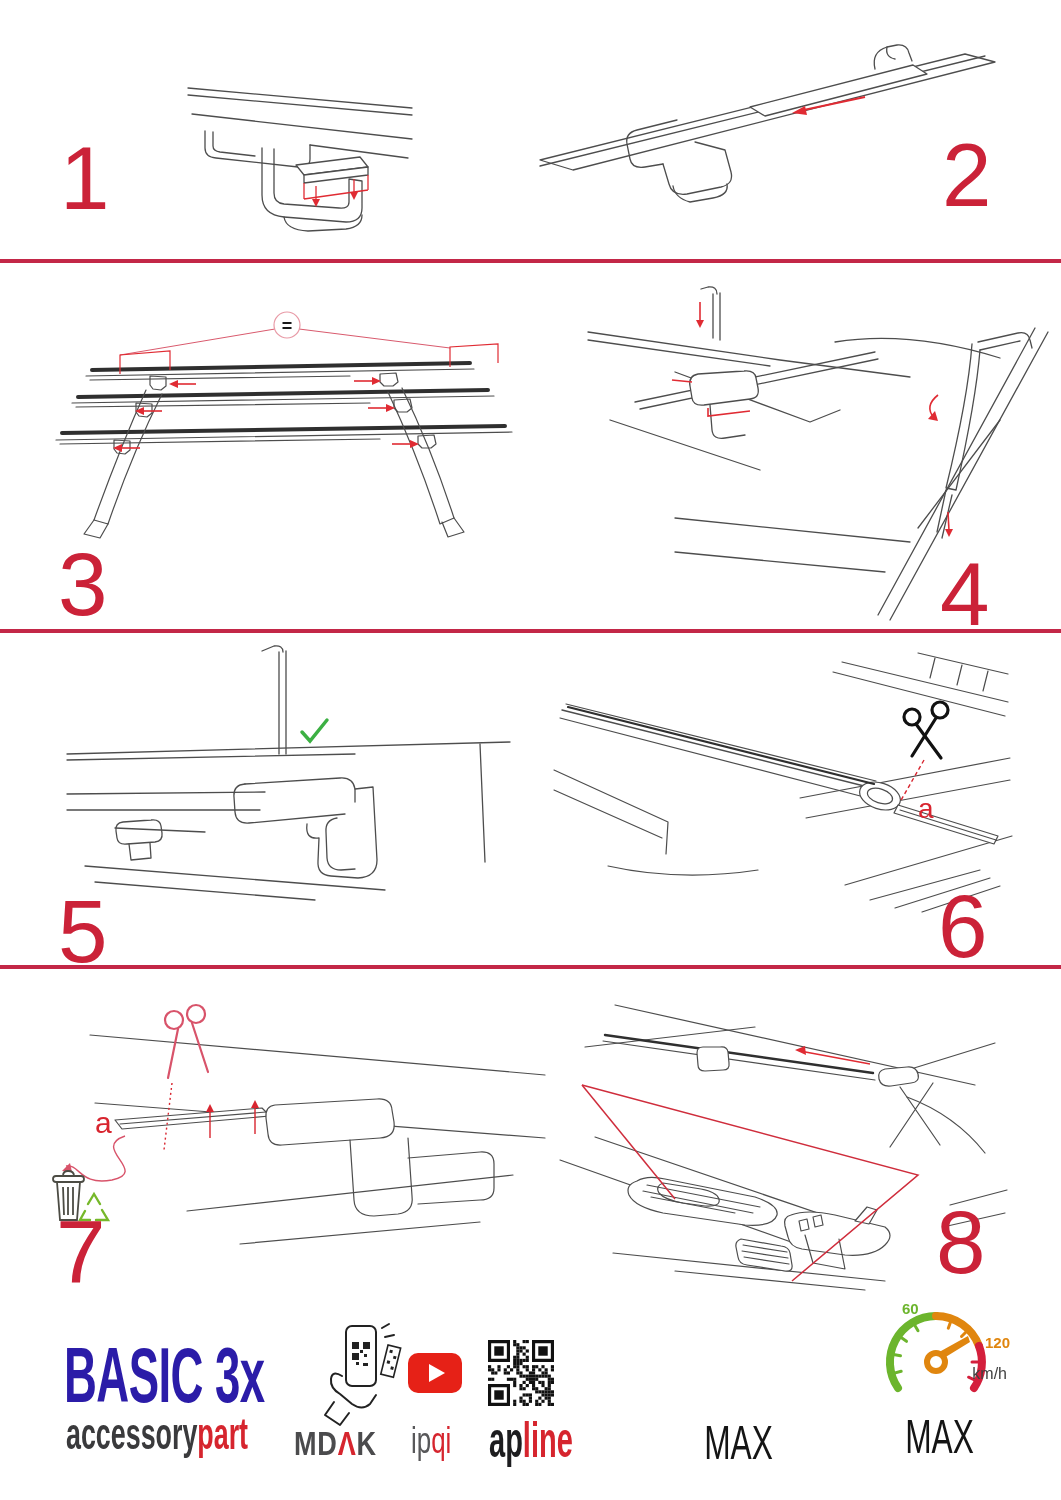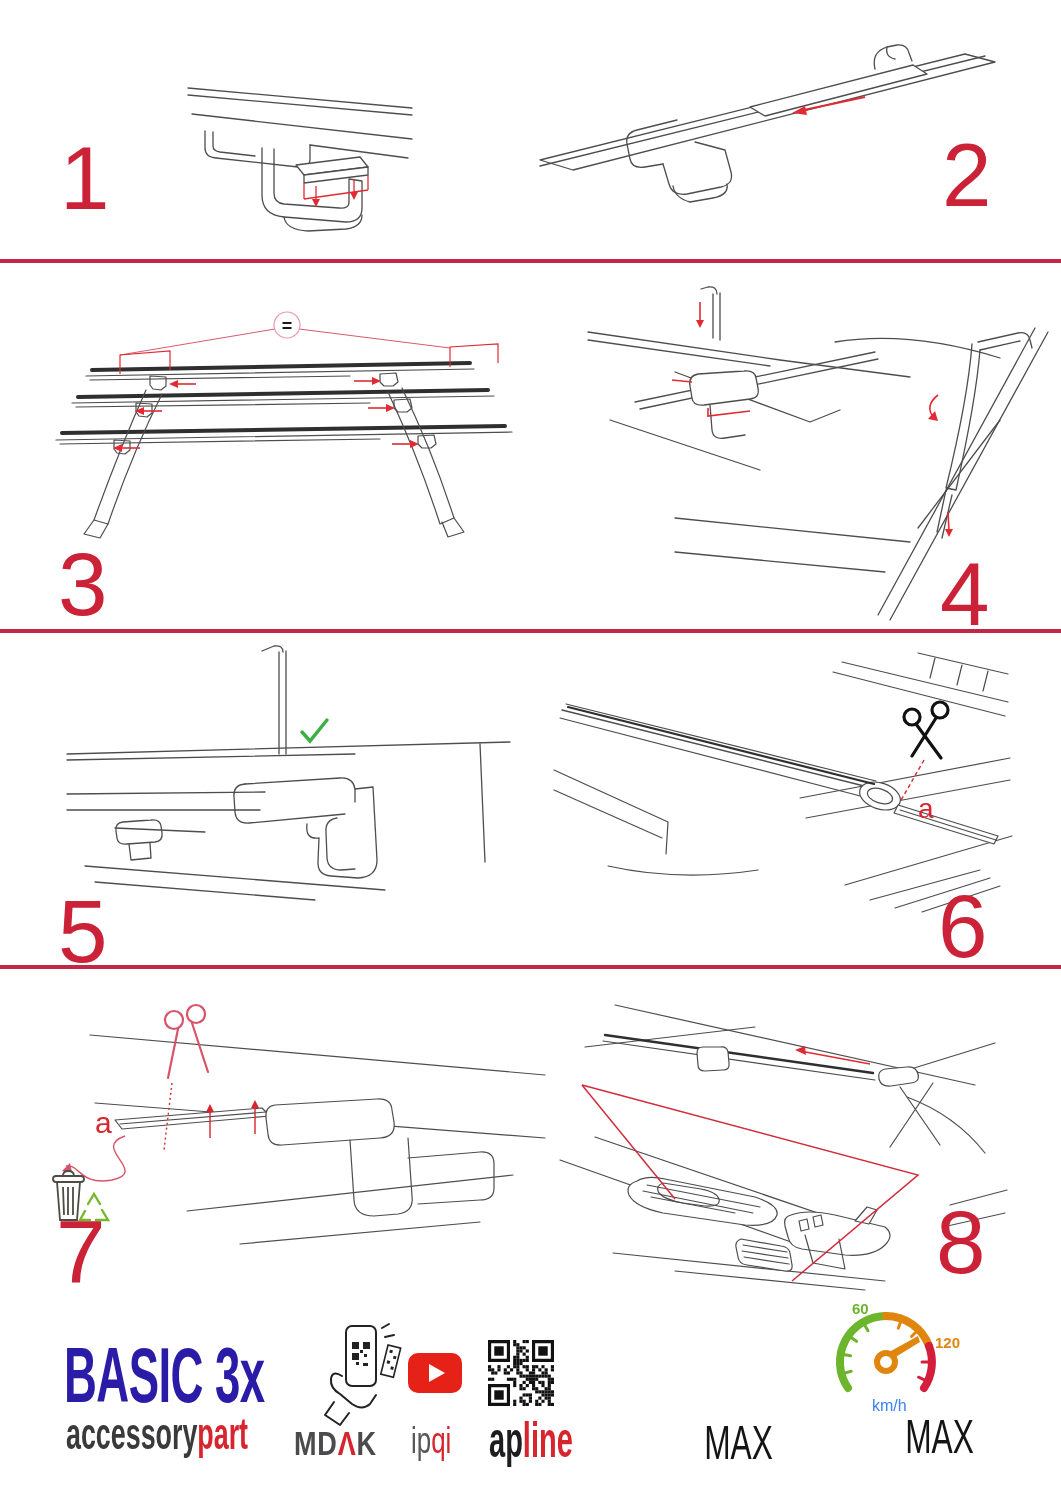--- a/index.html
+++ b/index.html
@@ -19,22 +19,22 @@
              color:#4b4b4d;transform:scaleX(0.82);transform-origin:left top;letter-spacing:1px;white-space:nowrap;}
   .logo-mdak .red{color:#d6252e;}
   .logo-ipqi{position:absolute;left:411px;top:1423px;font-size:36px;line-height:1;font-weight:400;
              color:#58585a;transform:scaleX(0.72);transform-origin:left top;white-space:nowrap;}
   .logo-ipqi .red{color:#d6252e;}
   .logo-apline{position:absolute;left:489px;top:1415px;font-size:50px;line-height:1;font-weight:700;
                color:#1d1d1f;transform:scaleX(0.58);transform-origin:left top;letter-spacing:0;white-space:nowrap;}
   .logo-apline .red{color:#d6252e;}
   .max-label{position:absolute;font-size:48px;line-height:1;font-weight:400;color:#141414;
              transform:scaleX(0.66);transform-origin:center top;text-align:center;}
-  .kmh{position:absolute;left:872px;top:1397px;width:135px;text-align:left;font-size:16px;
-       color:#3b82f6;letter-spacing:0;}
+  .kmh{position:absolute;left:872px;top:1365px;width:135px;text-align:right;font-size:16px;
+       color:#404040;letter-spacing:0;}
   .part-label{position:absolute;color:#d8252f;font-size:30px;line-height:1;}
 </style>
 </head>
 <body>
 
 <div id="page">
 
   <div class="fig" style="left:150px;top:18px;width:290px;height:230px">
     <svg width="290" height="230" viewBox="0 0 290 230">
       <g stroke="#4d4d4d" fill="none" stroke-width="1.3" stroke-linecap="round" stroke-linejoin="round">
@@ -515,21 +515,21 @@
           <rect x="48" y="6" width="9" height="9"></rect>
           <path fill-rule="evenodd" d="M0,42h21v21h-21z M3,45v15h15v-15z"></path>
           <rect x="6" y="48" width="9" height="9"></rect>
         </g>
       </svg>
   </div>
   <div class="logo-apline"><span>ap</span><span class="red">line</span></div>
 
   <div class="max-label" style="left:666px;top:1419px;width:145px">MAX</div>
 
-  <div class="fig" style="left:822px;top:1300px;width:135px;height:100px">
+  <div class="fig" style="left:872px;top:1300px;width:135px;height:100px">
     <svg width="135" height="100" viewBox="0 0 135 100">
       <g fill="none" stroke-linecap="round" stroke-width="8">
         <path d="M26,88 A46,46 0 0 1 64,16" stroke="#6cb52d"></path>
         <path d="M64,16 A46,46 0 0 1 107,46" stroke="#e0860f"></path>
         <path d="M107,46 A46,46 0 0 1 102,88" stroke="#d41f3c"></path>
       </g>
       <g stroke-width="3" stroke-linecap="round">
         <path d="M19.6,73.9 L29.2,71.3" stroke="#6cb52d"></path>
         <path d="M18.7,54 L28.5,55.7" stroke="#6cb52d"></path>
         <path d="M26.3,35.6 L34.5,41.3" stroke="#6cb52d"></path>

